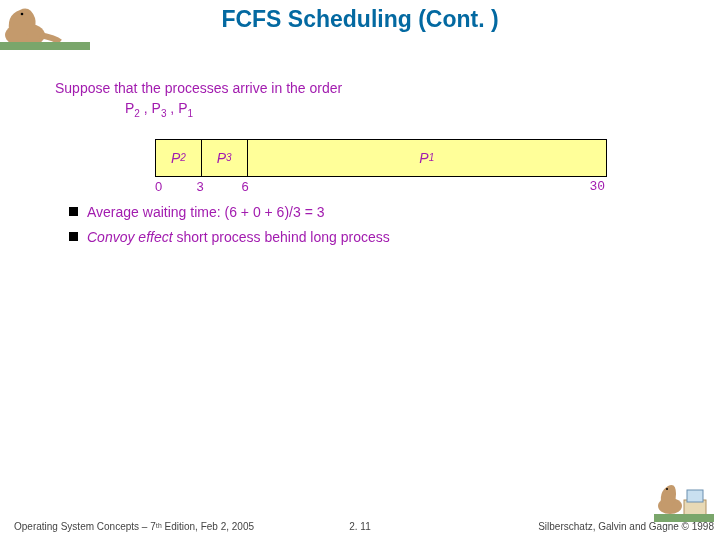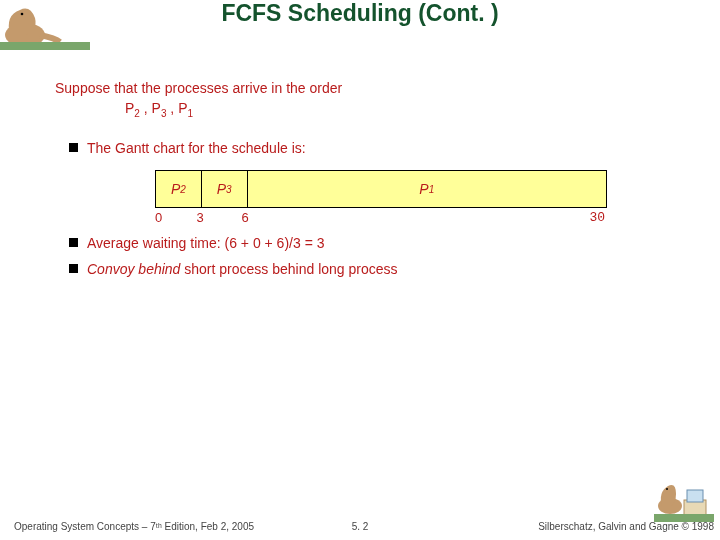--- a/index.html
+++ b/index.html
@@ -20,26 +20,27 @@
     position: absolute;
     top: 0;
     left: 0;
     width: 90px;
     height: 50px;
   }
   .title {
     text-align: center;
     font-size: 23px;
     font-weight: bold;
-    color: #14532d;
+    color: #0369a1;
+    padding-top: 6px;
   }
   .content {
     padding: 20px 55px 0 55px;
     font-size: 14px;
-    color: #b91c1c;
+    color: #a21caf;
   }
   .intro {
     margin-bottom: 4px;
   }
   .order-line {
     margin-left: 70px;
     margin-bottom: 20px;
   }
   ul.bullets {
     list-style: none;
@@ -138,23 +139,20 @@
   </div>
   <div class="title">FCFS Scheduling (Cont. )</div>
 </div>
 
 <div class="content">
   <div class="intro">Suppose that the processes arrive in the order</div>
   <div class="order-line">
     <span>P</span><sub>2</sub><span> , </span><span>P</span><sub>3</sub><span> , </span><span>P</span><sub>1</sub>
   </div>
 
-  <ul class="bullets">
-    <li>The Gantt chart for the schedule is:</li>
-  </ul>
 
   <div class="gantt-wrap">
     <div class="gantt" id="gantt-bar">
         <div class="seg" style="width: 45px;">
           <span>P</span>
           <sub>2</sub>
         </div>
         <div class="seg" style="width: 45px;">
           <span>P</span>
           <sub>3</sub>
@@ -167,32 +165,32 @@
     <div class="ticks" id="gantt-ticks">
         <span class="tick first" style="left: 0px;">0</span>
         <span class="tick" style="left: 45px;">3</span>
         <span class="tick" style="left: 90px;">6</span>
         <span class="tick last" style="left: 450px; font-family: Liberation Mono, monospace;">30</span>
       </div>
   </div>
 
   <ul class="bullets">
     <li>Average waiting time:   (6 + 0 + 6)/3 = 3</li>
-    <li><span class="convoy">Convoy behind</span><span> short process behind long process</span></li>
+    <li><span class="convoy">Convoy effect</span><span> short process behind long process</span></li>
   </ul>
 </div>
 
 <div class="corner-img-br">
   <svg class="dino-br" viewBox="0 0 60 50">
     <rect x="30" y="28" width="22" height="16" fill="#e8d9b5" stroke="#b09060"></rect>
     <rect x="33" y="18" width="16" height="12" fill="#c9e0f0" stroke="#6a8fb0"></rect>
     <ellipse cx="16" cy="34" rx="12" ry="8" fill="#c49a6c"></ellipse>
     <path d="M8 34 Q4 20 14 14 Q22 10 22 22 Q22 32 16 34" fill="#c49a6c"></path>
     <circle cx="13" cy="17" r="1" fill="#000"></circle>
     <rect x="0" y="42" width="60" height="8" fill="#7aa66b"></rect>
   </svg>
 </div>
 
 <div class="footer">
   <div class="footer-left">Operating System Concepts – 7ᵗʰ Edition, Feb 2, 2005</div>
-  <div class="footer-center">5. 2</div>
+  <div class="footer-center">2. 11</div>
   <div class="footer-right">Silberschatz, Galvin and Gagne © 1998</div>
 </div>
 
 </body></html>

